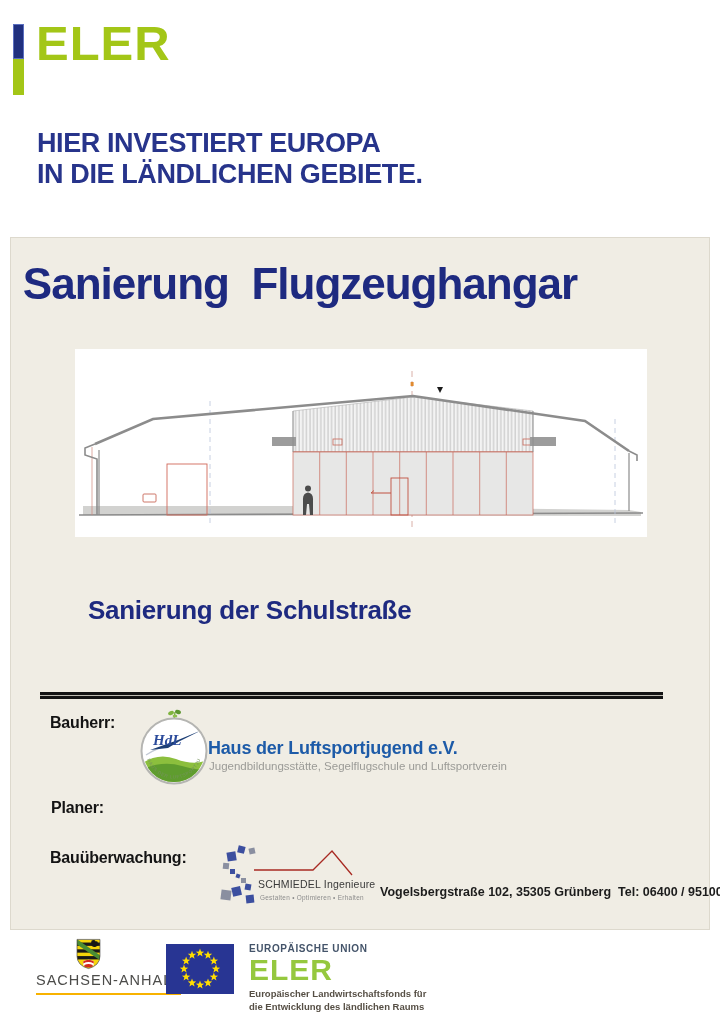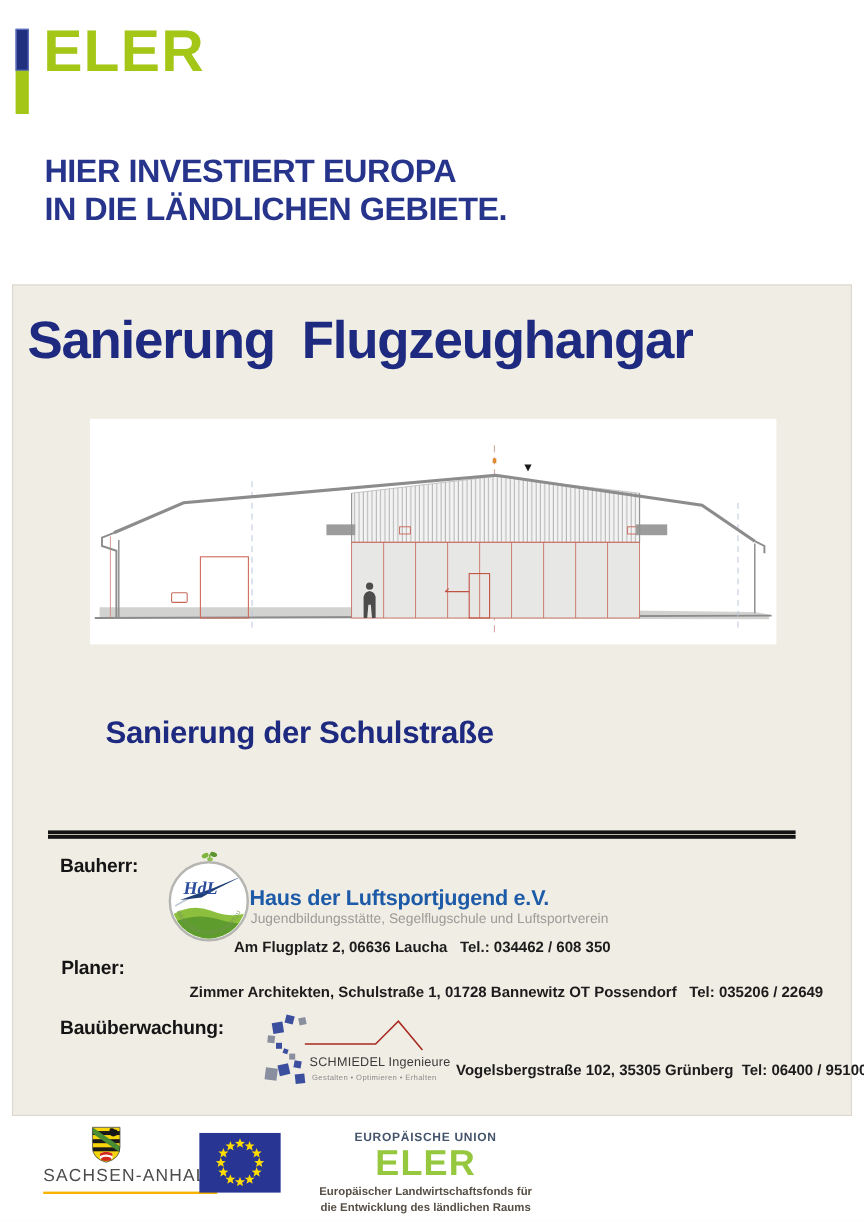--- a/index.html
+++ b/index.html
@@ -44,21 +44,21 @@
   .addr-planer  { left:158px; top:820px; }
   .addr-bauueb  { left:380px; top:885px; }
 
   .schmiedel-logo { left:218px; top:845px; width:158px; height:64px; }
 
   
   .sa-shield { left:76px; top:938px; width:25px; height:32px; }
   .sa-name { left:36px; top:972px; font-size:14.5px; color:#4c4c4a; letter-spacing:1px;
              border-bottom:2px solid #f8b200; padding-bottom:5px; }
   .eu-flag { left:166px; top:944px; width:68px; height:50px; }
-  .eu-block { left:266px; top:943px;text-align:center; }
+  .eu-block { left:249px; top:943px; }
   .eu-union { font-size:10px; font-weight:bold; color:#44546a; letter-spacing:0.6px; }
   .eu-program { font-size:30px; font-weight:bold; color:#95c83e; letter-spacing:1px; line-height:1; margin-top:1px; }
   .eu-desc { font-size:9.5px; font-weight:bold; color:#564f45; line-height:1.32; margin-top:3px; }
 </style>
 </head>
 <body>
 
 <div class="page">
 
   <div class="abs brand-bar-blue"></div>
@@ -164,24 +164,22 @@
       </g>
       <text x="15" y="37" font-family="Liberation Serif, serif" font-style="italic" font-weight="bold" font-size="15" fill="#2b4b9b">HdL</text>
       <path id="hdlarc" d="M 9,50 A 28,28 0 0 0 63,50" fill="none"></path>
       <text font-size="4.6" fill="#76935d" letter-spacing="0.6">
         <textPath href="#hdlarc" startOffset="2%">HAUS DER LUFTSPORTJUGEND e.V.</textPath>
       </text>
     </svg>
   </div>
   <div class="abs org-name">Haus der Luftsportjugend e.V.</div>
   <div class="abs org-sub">Jugendbildungsstätte, Segelflugschule und Luftsportverein</div>
-  <div class="abs addr addr-bauherr">Am Flugplatz 2, 06636 Laucha   Tel.: 034462 / 608 350</div>
 
   <div class="abs sec-label lbl-planer">Planer:</div>
-  <div class="abs addr addr-planer">Zimmer Architekten, Schulstraße 1, 01728 Bannewitz OT Possendorf   Tel: 035206 / 22649</div>
 
   <div class="abs sec-label lbl-bauueb">Bauüberwachung:</div>
   <div class="abs schmiedel-logo">
     <svg width="158" height="64" viewBox="0 0 158 64">
       <g>
         <rect x="20" y="1" width="7" height="7" fill="#3c4f9f" transform="rotate(14 23 4)"></rect>
         <rect x="31" y="3" width="6" height="6" fill="#8a8fa0" transform="rotate(-12 34 6)"></rect>
         <rect x="9" y="7" width="9" height="9" fill="#3c4f9f" transform="rotate(-9 13 11)"></rect>
         <rect x="5" y="18" width="6" height="6" fill="#8a8fa0" transform="rotate(6 8 21)"></rect>
         <rect x="12" y="24" width="5" height="5" fill="#3c4f9f"></rect>

